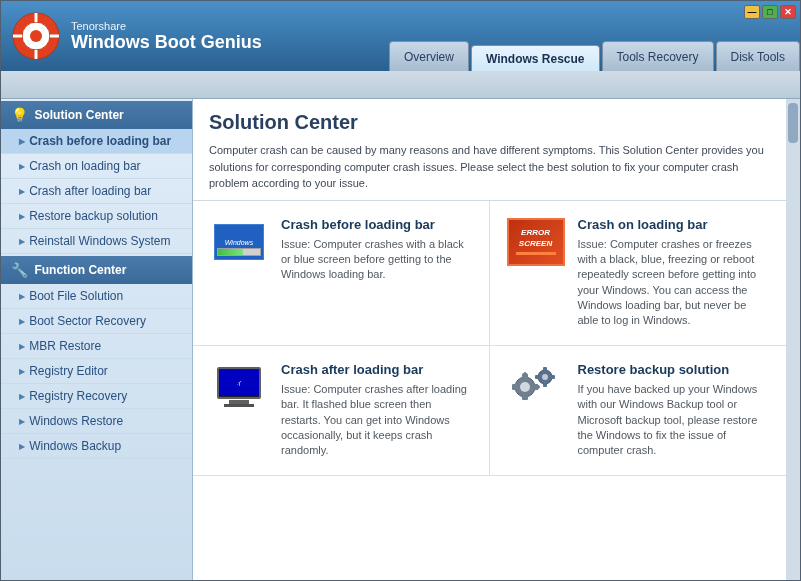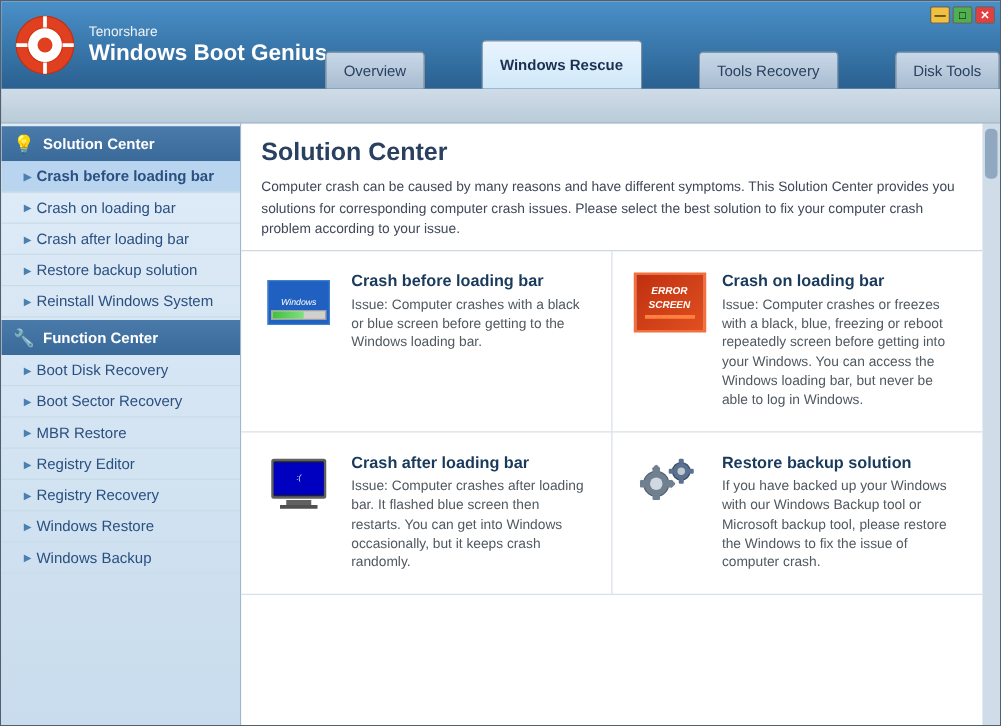--- a/index.html
+++ b/index.html
@@ -49,41 +49,40 @@
     .app-title-text .company { font-size: 11px; opacity: 0.9; }
     .app-title-text .appname { font-size: 18px; font-weight: bold; }
 
     
     .nav-tabs {
       position: absolute;
       bottom: 0;
       right: 0;
       display: flex;
       align-items: flex-end;
-      gap: 43px;
     }
     .nav-tab {
       padding: 6px 14px;
       background: linear-gradient(to bottom, #c8d8e8, #a8bcd0);
       border: 1px solid #8090a0;
       border-bottom: none;
       cursor: pointer;
       font-size: 12px;
       color: #2a4060;
       border-radius: 4px 4px 0 0;
       margin-left: 2px;
       height: 30px;
       display: flex;
       align-items: center;
     }
     .nav-tab.active {
       background: linear-gradient(to bottom, #e8f4ff, #d0e8f8);
       font-weight: bold;
       color: #1a3050;
-      height: 39px;
+      height: 26px;
     }
 
     
     .main-layout {
       display: flex;
       height: calc(581px - 70px - 28px);
       background: #e8f0f8;
     }
 
     
@@ -356,21 +355,21 @@
       <div class="sidebar-item">
         <span>Reinstall Windows System</span>
       </div>
 
       <div class="sidebar-section-header">
         <span class="sidebar-section-icon">🔧</span>
         <span>Function Center</span>
       </div>
 
       <div class="sidebar-item">
-        <span>Boot Disk Recovery</span>
+        <span>Boot File Solution</span>
       </div>
       <div class="sidebar-item">
         <span>Boot Sector Recovery</span>
       </div>
       <div class="sidebar-item">
         <span>MBR Restore</span>
       </div>
       <div class="sidebar-item">
         <span>Registry Editor</span>
       </div>

